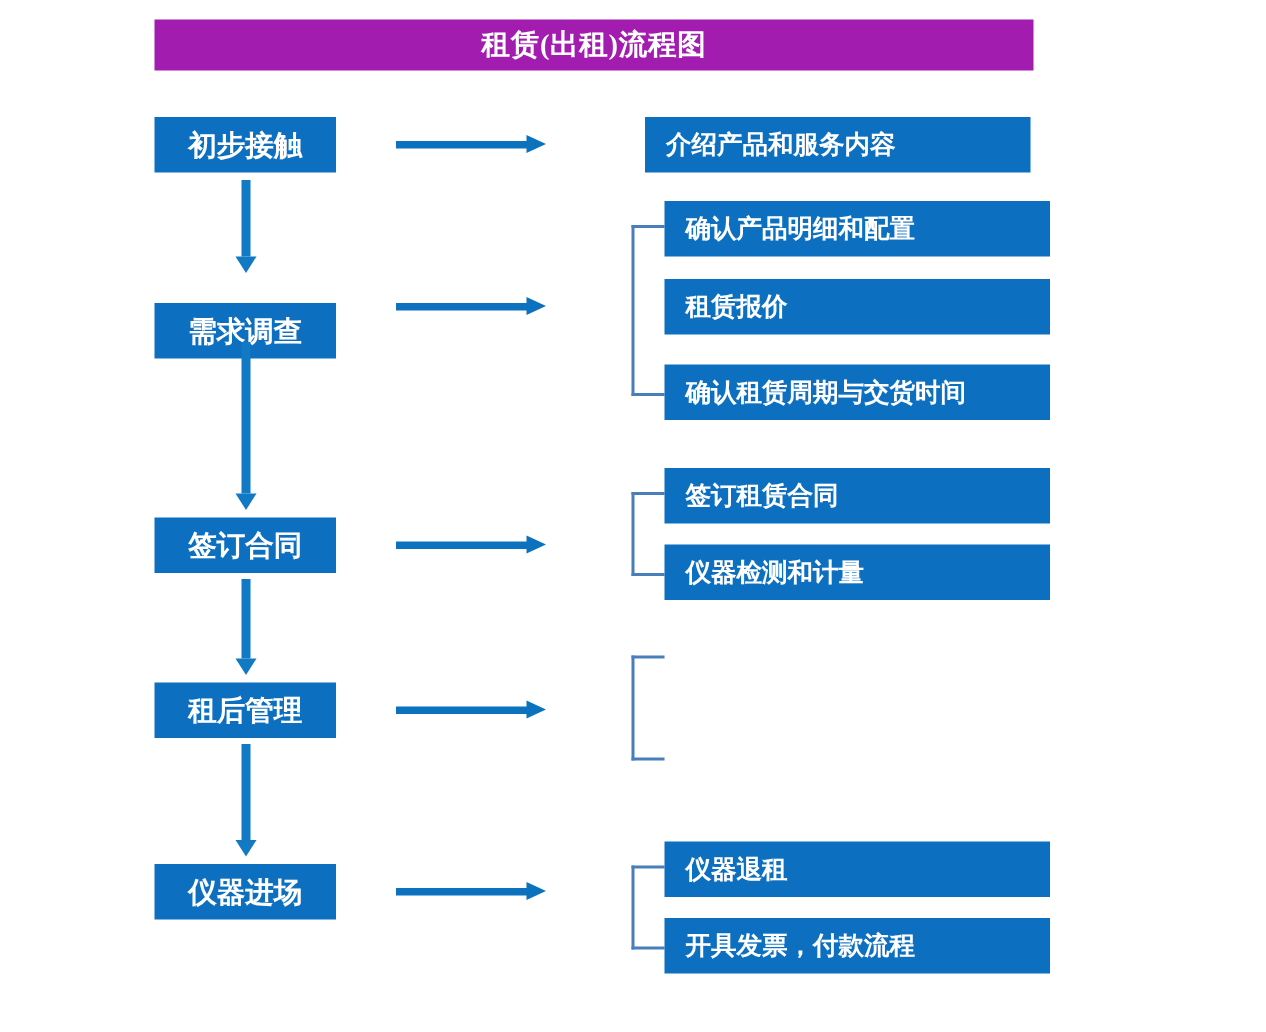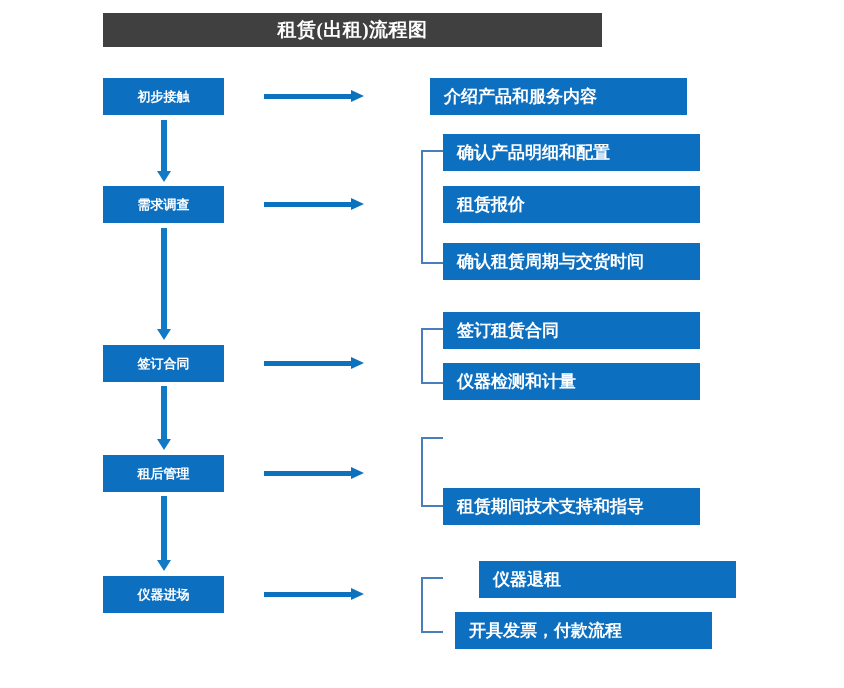--- a/index.html
+++ b/index.html
@@ -18,23 +18,23 @@
     width: 844px;
     height: 688px;
     background: #ffffff;
   }
 
   
   .title-bar {
     position: absolute;
     left: 103px;
     top: 13px;
-    width: 499px;
+    width: 586px;
     height: 34px;
-    background: #404040;
+    background: #a21caf;
     color: #ffffff;
     display: flex;
     align-items: center;
     justify-content: center;
     font-size: 19px;
     font-weight: bold;
     letter-spacing: 0.5px;
   }
 
   
@@ -45,21 +45,21 @@
     display: flex;
     align-items: center;
     font-size: 18px;
     font-weight: bold;
     box-sizing: border-box;
   }
   .node.left {
     justify-content: center;
     width: 121px;
     height: 37px;
-    font-size: 13px;
+    font-size: 19px;
   }
   .node.right {
     justify-content: flex-start;
     padding-left: 14px;
     width: 257px;
     height: 37px;
     font-size: 17px;
   }
 
   
@@ -123,21 +123,21 @@
 </style>
 </head>
 <body>
 
 <div id="canvas">
 
   <div class="title-bar">租赁(出租)流程图</div>
 
   <div class="node left" style="left:103px; top:78px;">初步接触</div>
 
-  <div class="node left" style="left:103px; top:186px;">需求调查</div>
+  <div class="node left" style="left:103px; top:202px;">需求调查</div>
 
   <div class="node left" style="left:103px; top:345px;">签订合同</div>
 
   <div class="node left" style="left:103px; top:455px;">租后管理</div>
 
   <div class="node left" style="left:103px; top:576px;">仪器进场</div>
 
   <div class="v-arrow" style="left:157px; top:120px; height:62px;">
     <div class="shaft" style="height:51px;"></div>
     <div class="head"></div>
@@ -197,19 +197,18 @@
 
   <div class="node right" style="left:443px; top:186px;">租赁报价</div>
 
   <div class="node right" style="left:443px; top:243px;">确认租赁周期与交货时间</div>
 
   <div class="node right" style="left:443px; top:312px;">签订租赁合同</div>
 
   <div class="node right" style="left:443px; top:363px;">仪器检测和计量</div>
 
 
-  <div class="node right" style="left:443px; top:488px;">租赁期间技术支持和指导</div>
-
-  <div class="node right" style="left:443px; top:561px;margin-left:36px;">仪器退租</div>
-
-  <div class="node right" style="left:455px; top:612px;">开具发票，付款流程</div>
+
+  <div class="node right" style="left:443px; top:561px;">仪器退租</div>
+
+  <div class="node right" style="left:443px; top:612px;">开具发票，付款流程</div>
 
 </div>
 
 </body></html>

